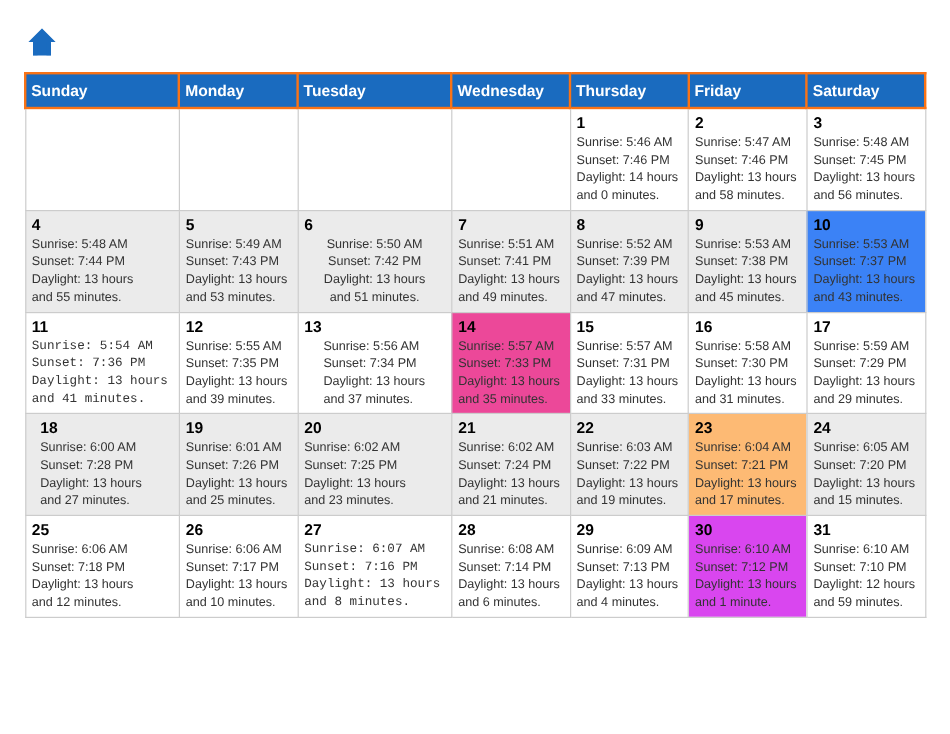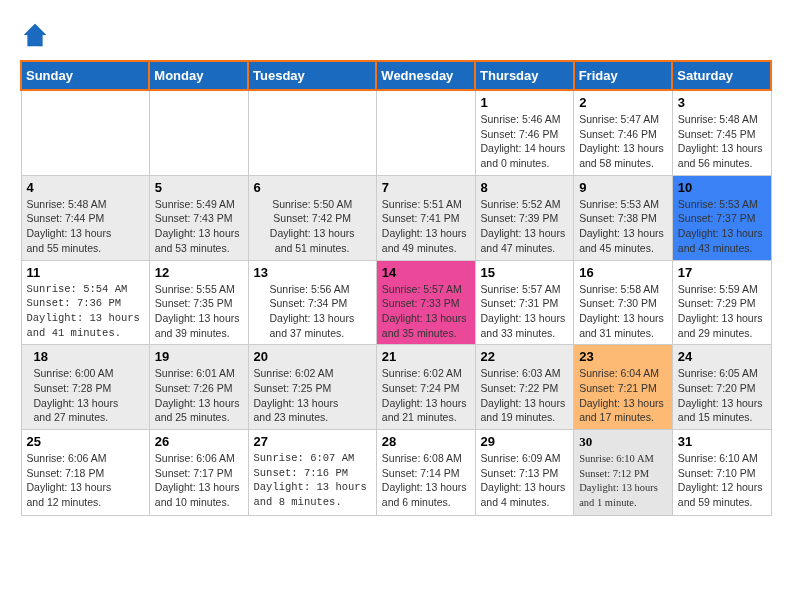--- a/index.html
+++ b/index.html
@@ -337,21 +337,21 @@
 Daylight: 13 hours
 and 6 minutes.</div>
         </td>
         <td style="background-color: rgb(255, 255, 255);">
           <span class="date-num">29</span>
           <div class="cell-info" style="white-space: pre-line;">Sunrise: 6:09 AM
 Sunset: 7:13 PM
 Daylight: 13 hours
 and 4 minutes.</div>
         </td>
-        <td style="background-color: #e5e5e5; font-family: Liberation Serif, serif;">
+        <td style="background-color: #d946ef;">
           <span class="date-num">30</span>
           <div class="cell-info" style="white-space: pre-line;">Sunrise: 6:10 AM
 Sunset: 7:12 PM
 Daylight: 13 hours
 and 1 minute.</div>
         </td>
         <td style="background-color: rgb(255, 255, 255);">
           <span class="date-num">31</span>
           <div class="cell-info" style="white-space: pre-line;">Sunrise: 6:10 AM
 Sunset: 7:10 PM

